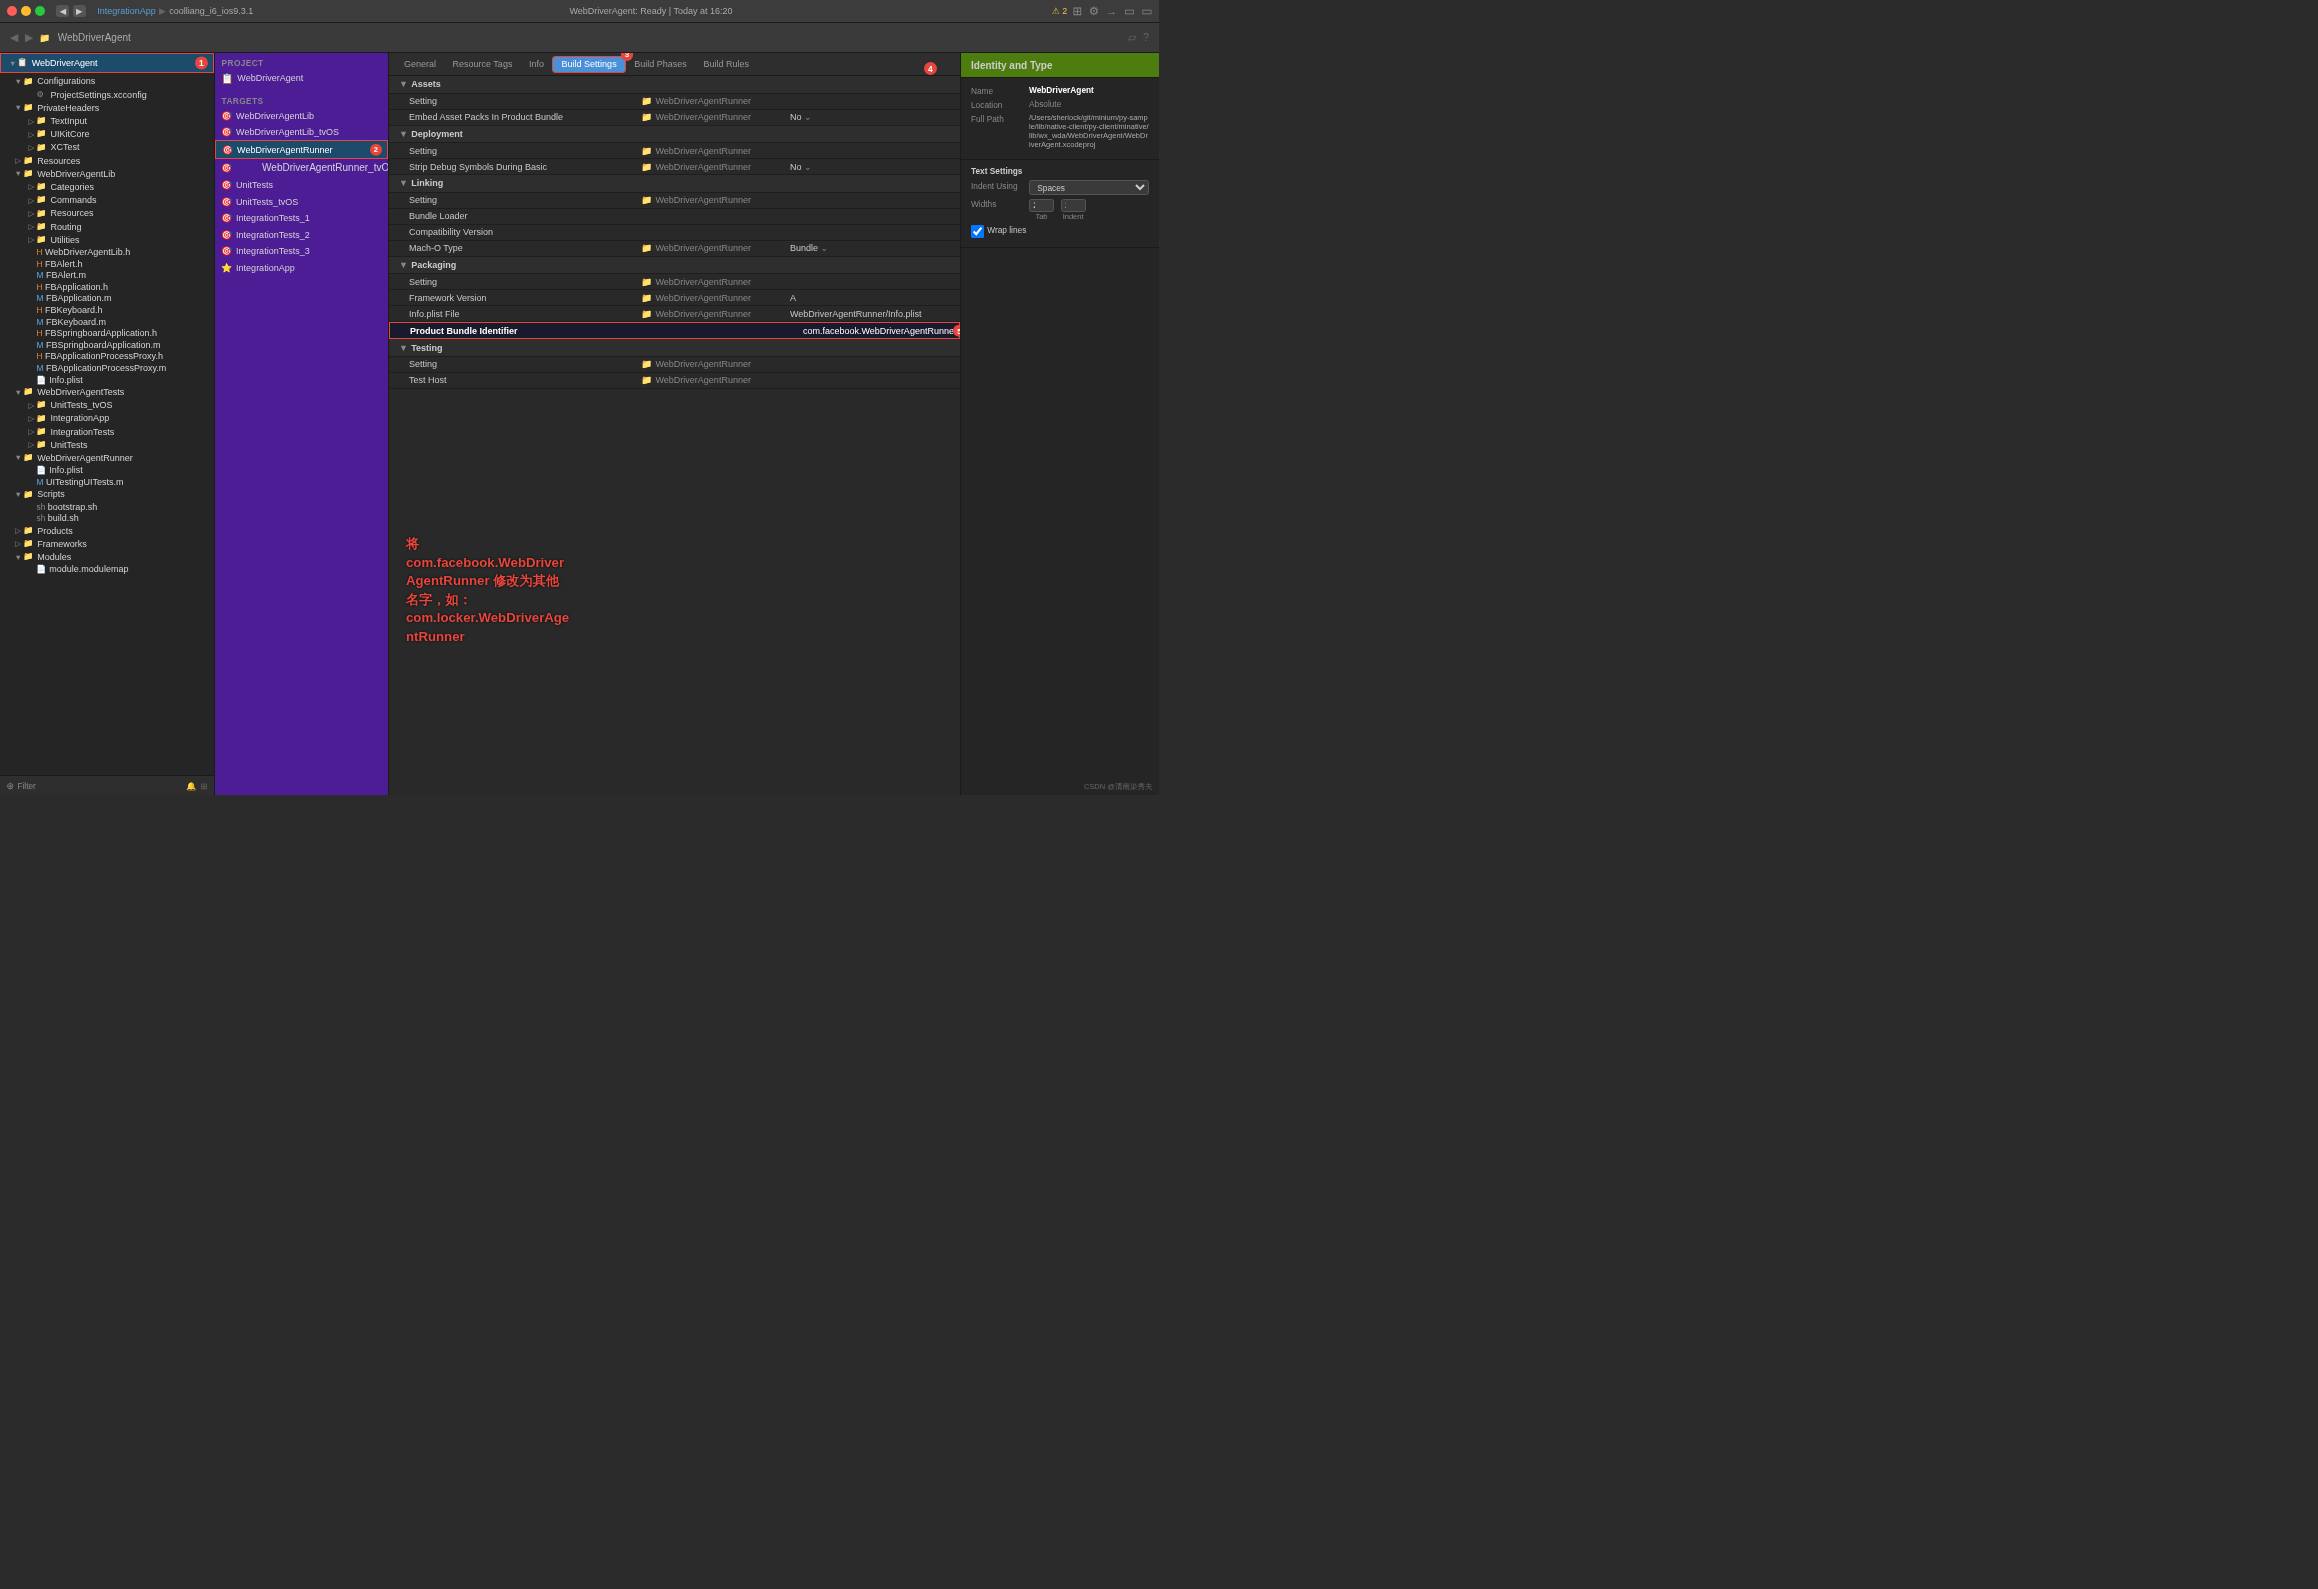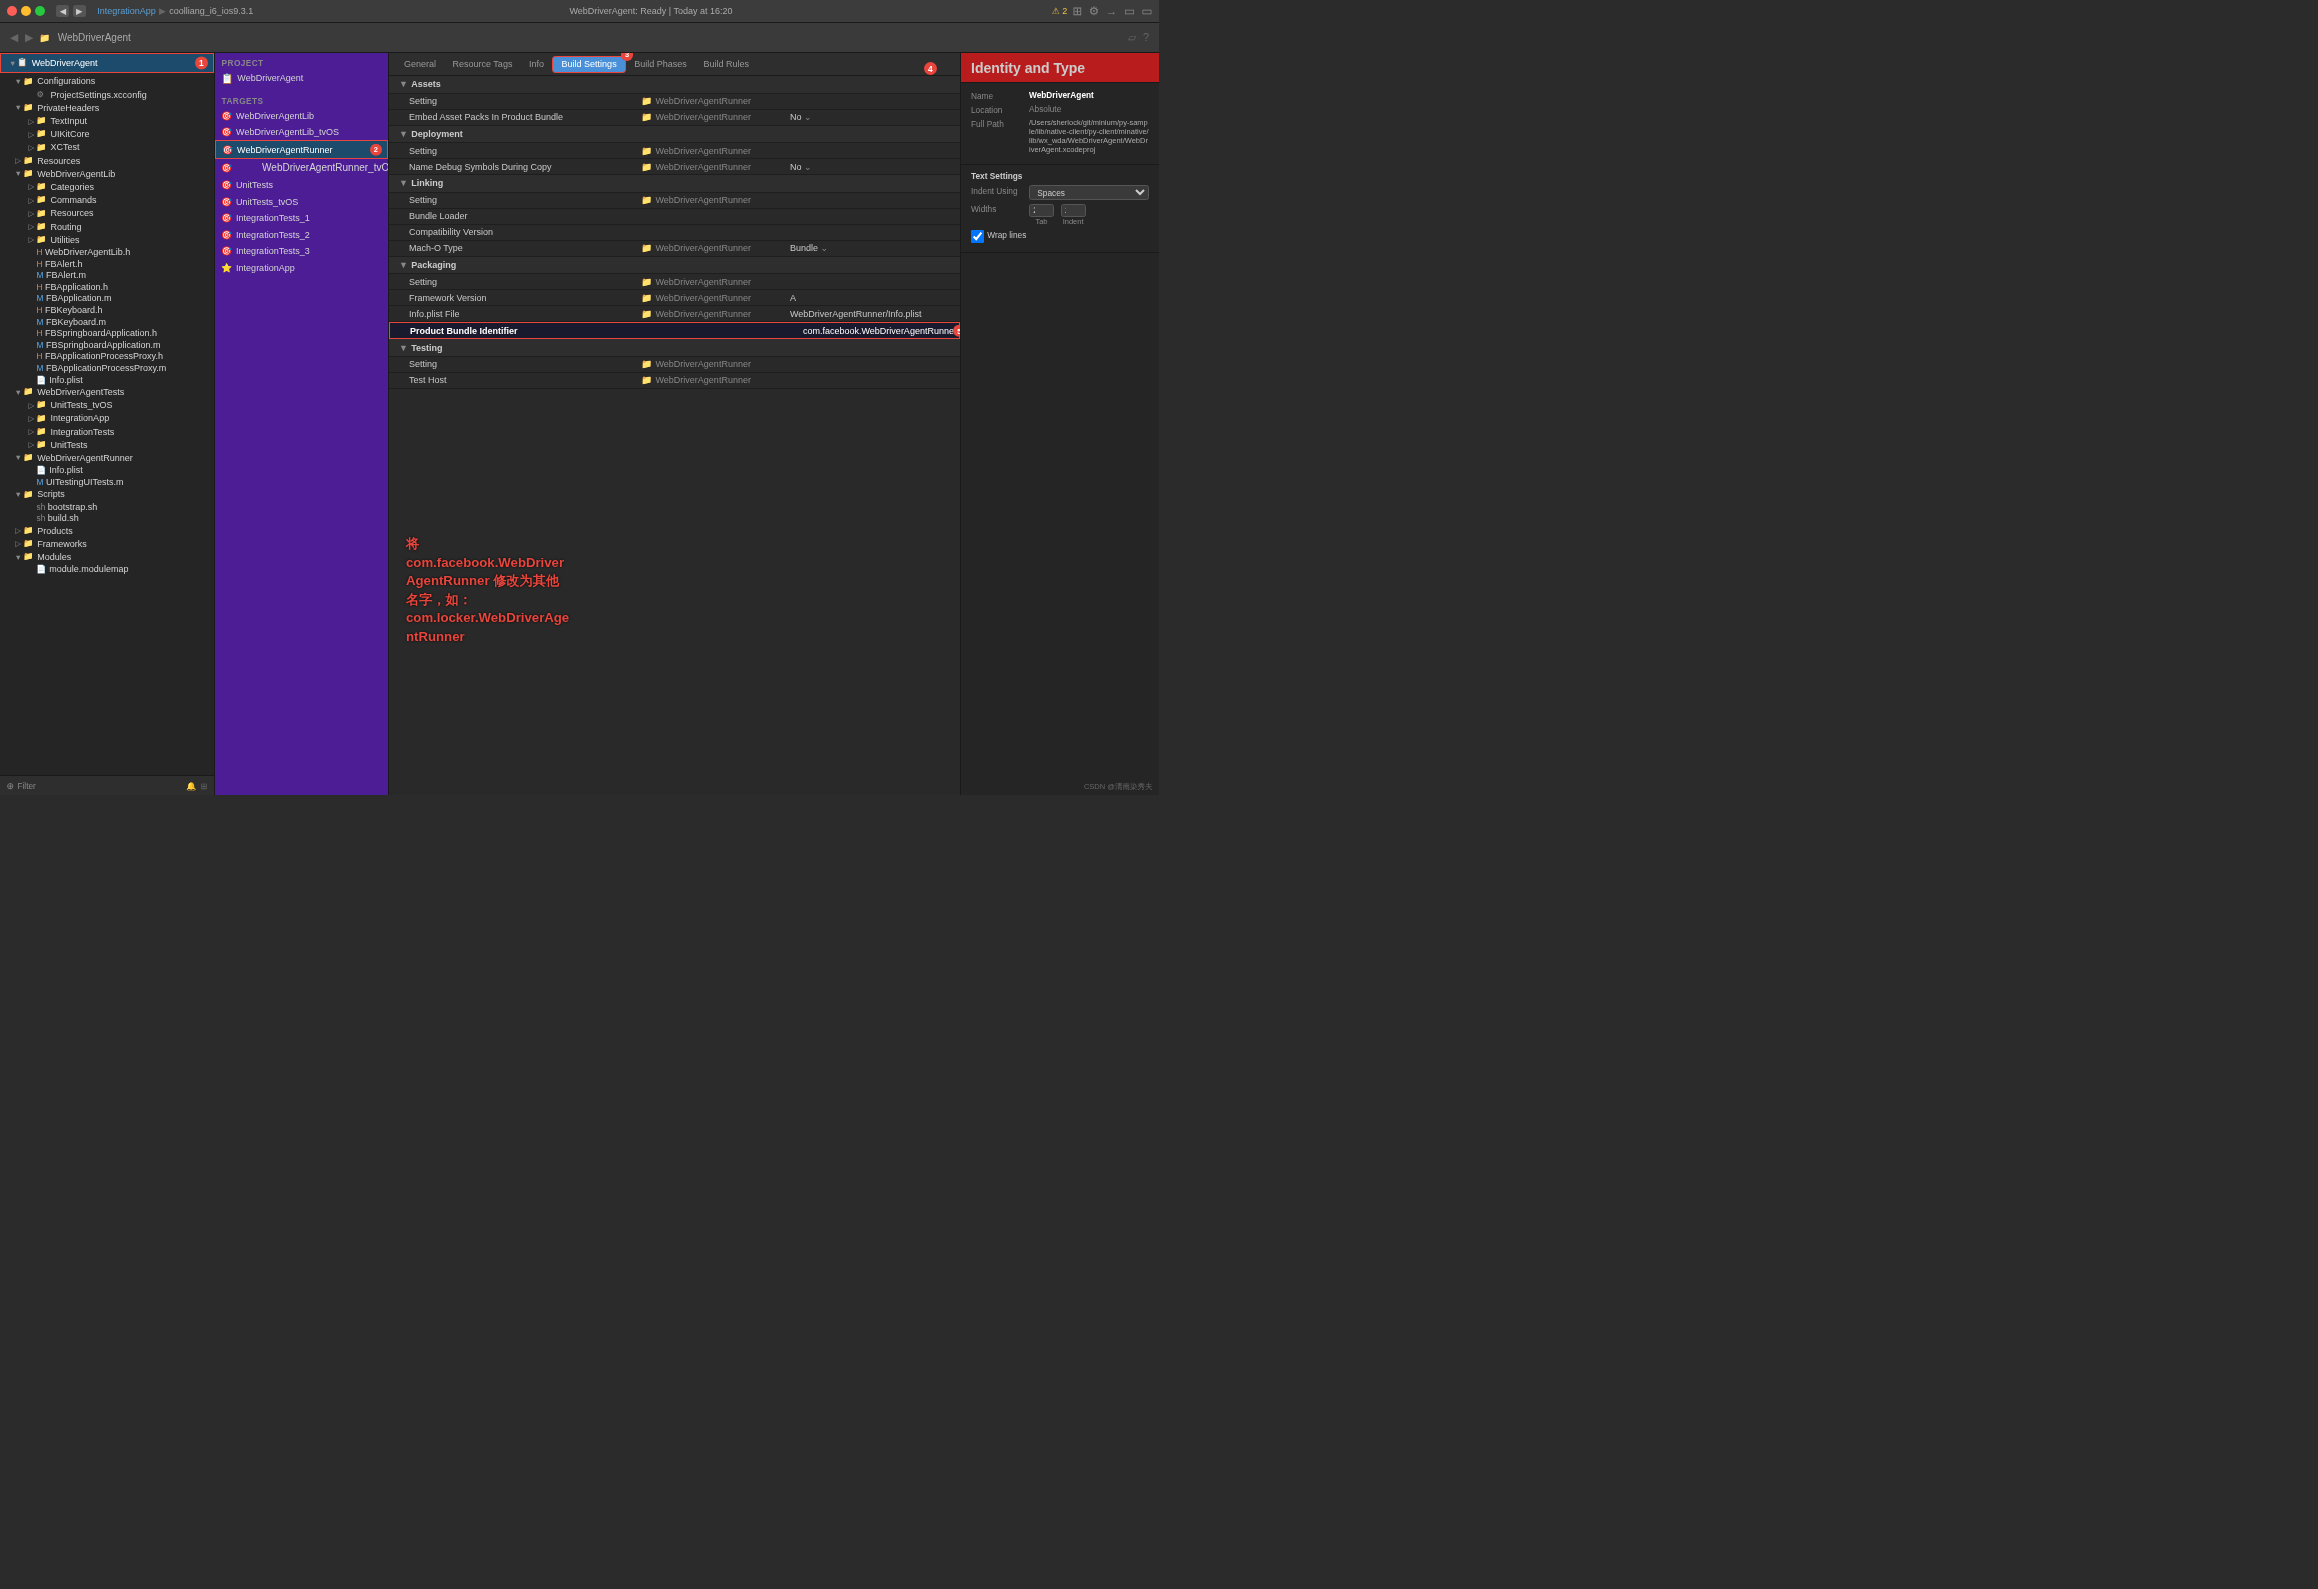--- a/index.html
+++ b/index.html
@@ -225,24 +225,24 @@
       width: 199px;
       background: #252525;
       border-left: 0.8px solid #1a1a1a;
       display: flex;
       flex-direction: column;
       overflow: hidden;
     }
     .right-panel-header {
       padding: 6.6px 10px;
       border-bottom: 0.8px solid #1a1a1a;
-      font-size: 14px;
+      font-size: 10px;
       font-weight: 600;
       color: #ccc;
-      background: #b91c1c;
+      background: #4d7c0f;
     }
     .right-panel-section {
       padding: 6.6px 10px;
       border-bottom: 0.8px solid #1a1a1a;
     }
     .rp-row {
       display: flex;
       align-items: flex-start;
       margin-bottom: 3.3px;
     }
@@ -684,21 +684,21 @@
         </div>
         <div class="settings-row sub-row">
           <div class="settings-col-name">Setting</div>
           <div class="settings-col-target">
             <span>📁</span>
             <span>WebDriverAgentRunner</span>
           </div>
           <div class="settings-col-value"></div>
         </div>
         <div class="settings-row sub-row">
-          <div class="settings-col-name">Name Debug Symbols During Copy</div>
+          <div class="settings-col-name">Strip Debug Symbols During Basic</div>
           <div class="settings-col-target">
             <span>📁</span>
             <span>WebDriverAgentRunner</span>
           </div>
           <div class="settings-col-value">
             <span>No</span>
             <span style="color:#888;"> ⌄</span>
           </div>
         </div>
 

